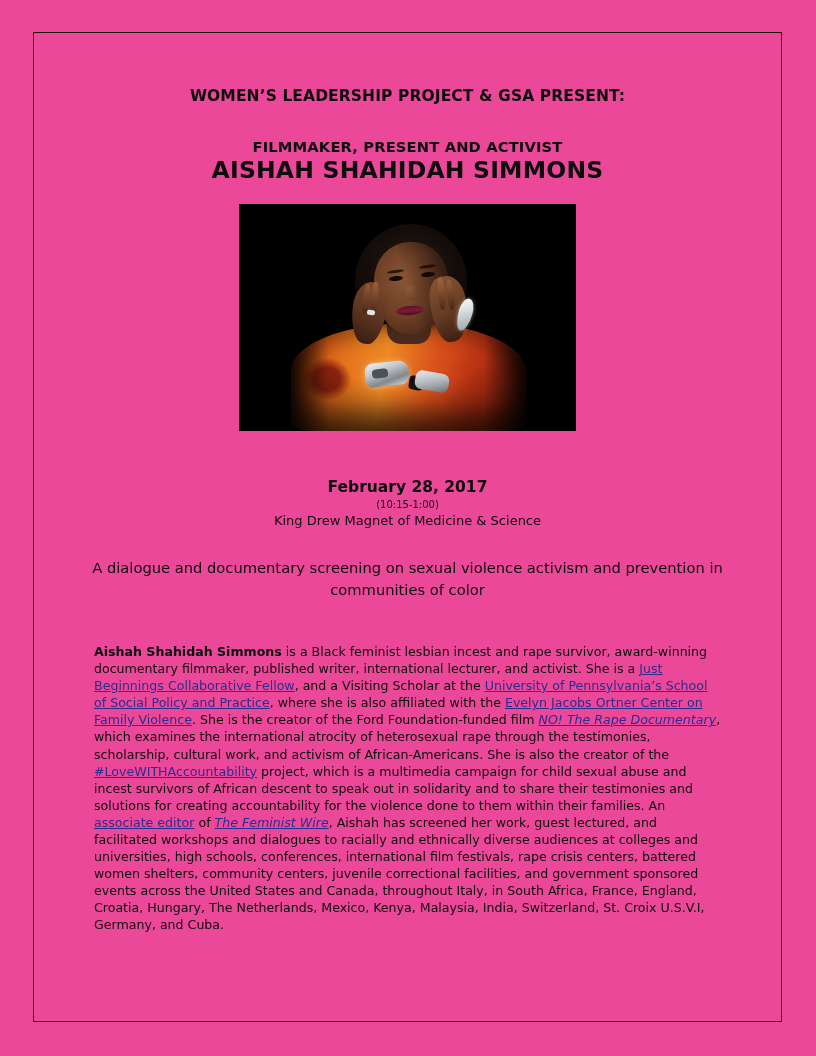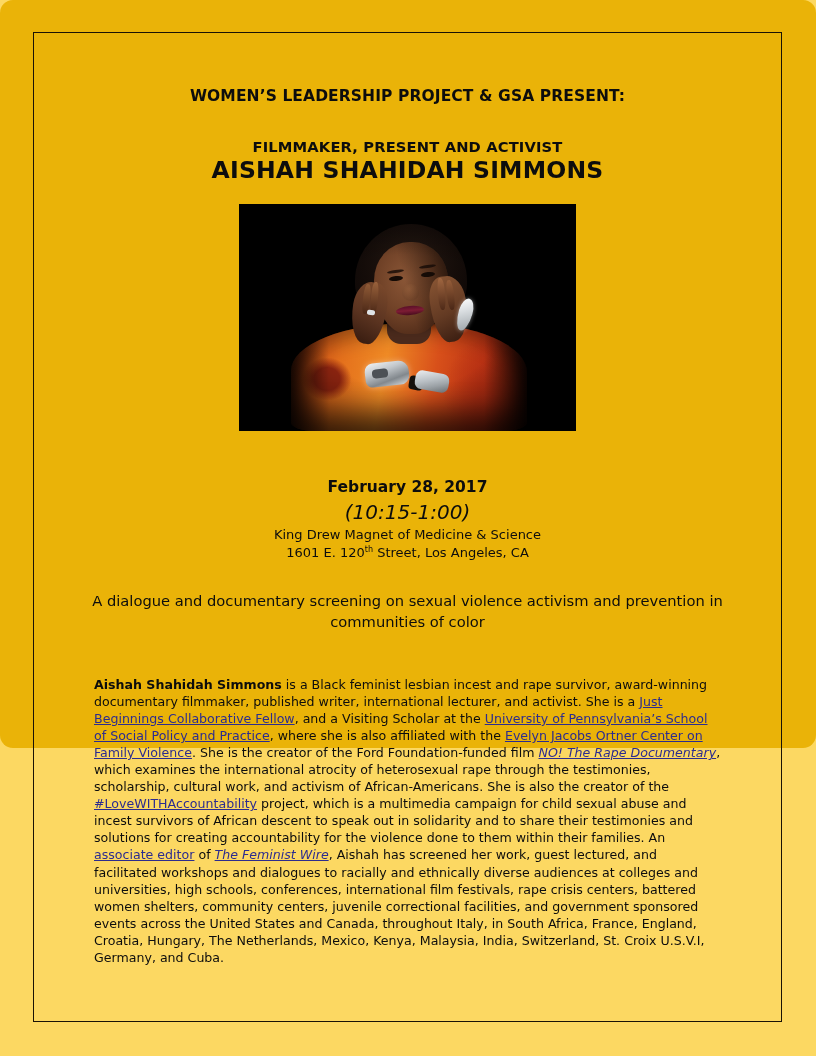--- a/index.html
+++ b/index.html
@@ -12,23 +12,22 @@
     background: #fcd862;
     font-family: "DejaVu Sans", sans-serif;
     color: #0d0d0d;
     overflow: hidden;
   }
 
   #flyer-page {
     position: absolute;
     left: 0; top: 0;
     width: 816px;
-    height: 748px;
-    background: #eab308;
-    border-radius: 13px;
+    height: 1056px;
+    background: #ec4899;
   }
 
   #page-border {
     position: absolute;
     left: 33px;
     top: 32px;
     width: 749px;
     height: 990px;
     border: 1.4px solid #1a1205;
     box-sizing: border-box;
@@ -226,21 +225,21 @@
     text-align: center;
     line-height: 1.42;
   }
   #event-date {
     font-size: 15.5px;
     font-weight: bold;
   }
   .event-line {
     font-size: 13px;
   }
-  #event-time { font-size: 20px; font-style: italic; }
+  #event-time { font-size: 10px; }
   sup.ord { font-size: 0.62em; vertical-align: super; line-height: 0; }
 
   #event-tagline {
     margin-top: 27px;
     text-align: center;
     font-size: 14.7px;
     line-height: 1.46;
     padding: 0 56px;
   }
 
@@ -307,21 +306,20 @@
         <div class="ph ph-watch-band"></div>
         <div class="ph ph-watch"></div>
         <div class="ph ph-vignette"></div>
       </div>
     </div>
 
     <div id="event-details">
       <div id="event-date">February 28, 2017</div>
       <div id="event-time">(10:15-1:00)</div>
       <div class="event-line">King Drew Magnet of Medicine &amp; Science</div>
-      <div class="event-line"><span>1601 E. 120</span><sup class="ord">th</sup><span> Street, Los Angeles, CA</span></div>
     </div>
 
     <div id="event-tagline">A dialogue and documentary screening on sexual violence activism and prevention in communities of color</div>
 
     <div id="bio"><b>Aishah Shahidah Simmons</b><span> is a Black feminist lesbian incest and rape survivor, award-winning documentary filmmaker, published writer, international lecturer, and activist. She is a </span><a class="lnk" href="#">Just Beginnings Collaborative Fellow</a><span>, and a Visiting Scholar at the </span><a class="lnk" href="#">University of Pennsylvania’s School of Social Policy and Practice</a><span>, where she is also affiliated with the </span><a class="lnk" href="#">Evelyn Jacobs Ortner Center on Family Violence</a><span>. She is the creator of the Ford Foundation-funded film </span><a class="lnk-i" href="#">NO! The Rape Documentary</a><span>, which examines the international atrocity of heterosexual rape through the testimonies, scholarship, cultural work, and activism of African-Americans. She is also the creator of the </span><a class="lnk" href="#">#LoveWITHAccountability</a><span> project, which is a multimedia campaign for child sexual abuse and incest survivors of African descent to speak out in solidarity and to share their testimonies and solutions for creating accountability for the violence done to them within their families. An </span><a class="lnk" href="#">associate editor</a><span> of </span><a class="lnk-i" href="#">The Feminist Wire</a><span>, Aishah has screened her work, guest lectured, and facilitated workshops and dialogues to racially and ethnically diverse audiences at colleges and universities, high schools, conferences, international film festivals, rape crisis centers, battered women shelters, community centers, juvenile correctional facilities, and government sponsored events across the United States and Canada, throughout Italy, in South Africa, France, England, Croatia, Hungary, The Netherlands, Mexico, Kenya, Malaysia, India, Switzerland, St. Croix U.S.V.I, Germany, and Cuba.</span></div>
 
   </div>
 </div>
 
 </body></html>

